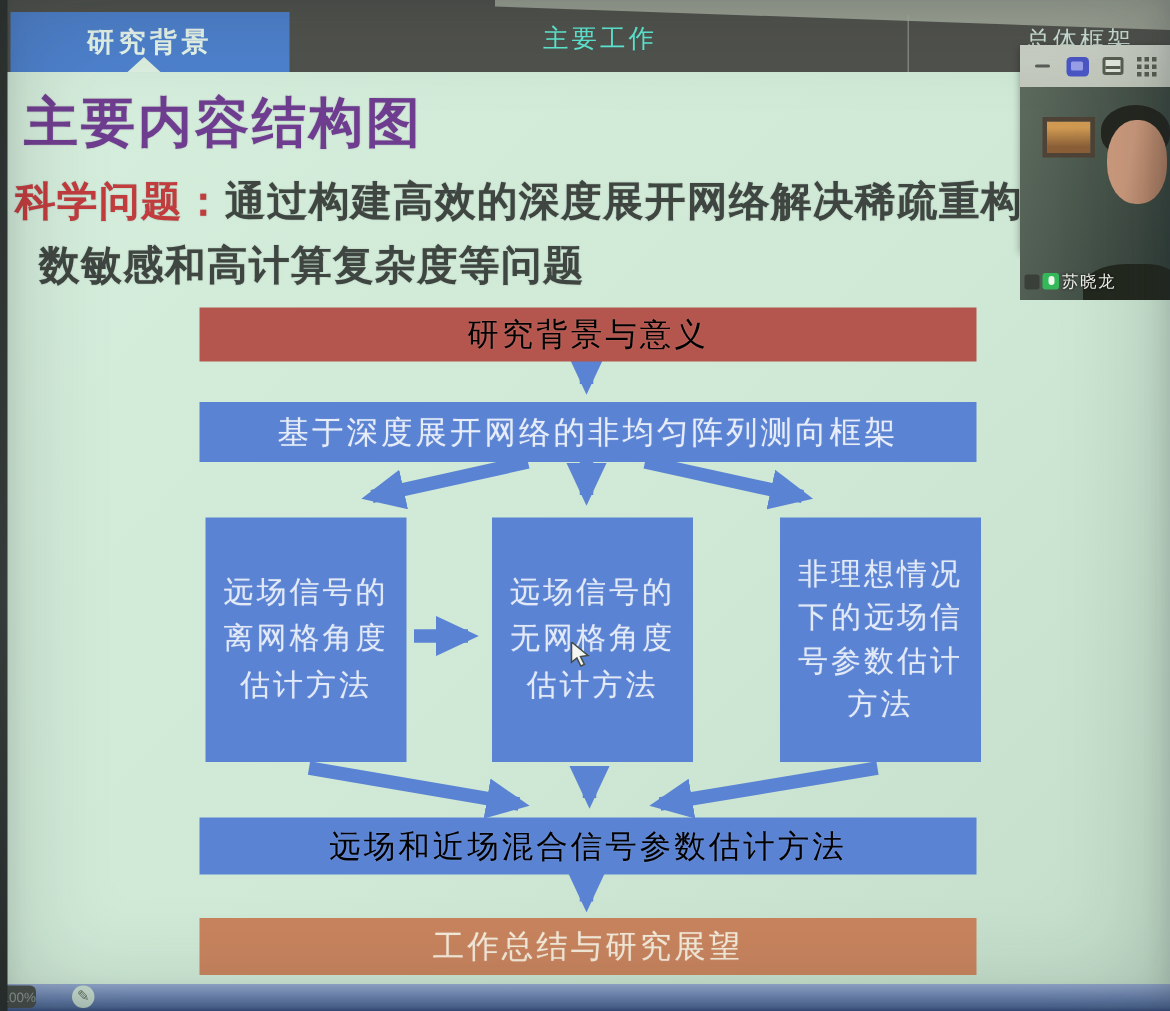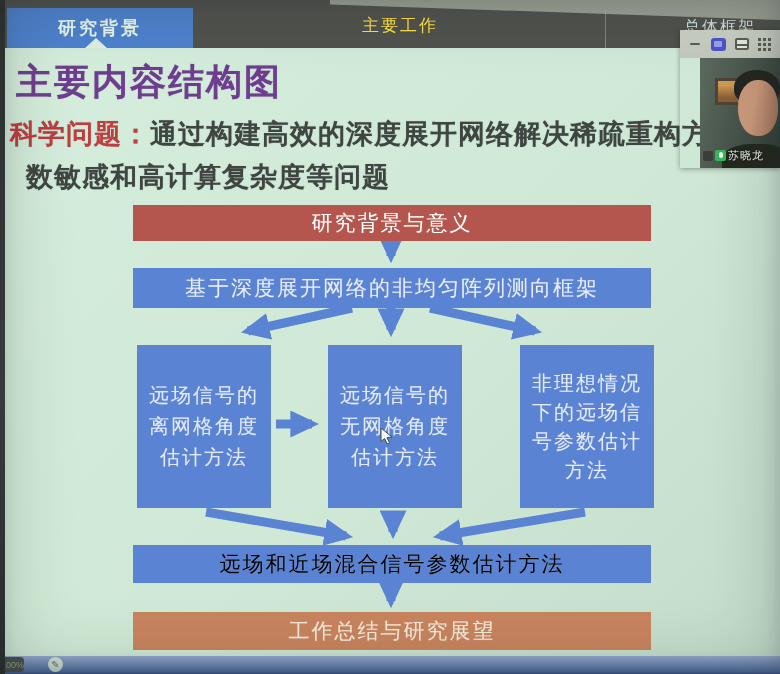--- a/index.html
+++ b/index.html
@@ -19,21 +19,21 @@
   .tabbar{ position:absolute; left:0; top:0; width:780px; height:48px; background:#50524d; }
   .tab-top-strip{ position:absolute; left:330px; top:0; width:450px; height:20px;
     background:#9aa093; clip-path:polygon(0 0,100% 0,100% 100%,0 22%); }
   .tab-active{ position:absolute; left:7px; top:8px; width:186px; height:40px;
     background:#4e82cf; color:#e7f6ea; display:flex; align-items:center; justify-content:center;
     font-size:18px; font-weight:bold; letter-spacing:3px; }
   .tab-notch{ position:absolute; left:78px; bottom:0; width:0; height:0;
     border-left:11px solid transparent; border-right:11px solid transparent;
     border-bottom:10px solid #def0e1; }
   .tab-inactive{ position:absolute; left:300px; top:2px; width:200px; height:46px;
-    color:#fde047; display:flex; align-items:center; justify-content:center;
+    color:#5eead4; display:flex; align-items:center; justify-content:center;
     font-size:17px; letter-spacing:2px; }
   .tab-divider{ position:absolute; left:605px; top:10px; width:1px; height:38px;
     background:#aab3a6; opacity:.55; }
   .tab-partial{ position:absolute; left:684px; top:17px; font-size:16px; color:#cfe4da;
     letter-spacing:2px; z-index:1; }
 
   
   .slide-title{ position:absolute; left:16px; top:58px; font-size:36px; font-weight:bold;
     color:#6f3d8f; letter-spacing:2px; text-shadow:0 0 1px rgba(80,40,100,.4); }
   .problem-line{ position:absolute; left:10px; font-size:27px; font-weight:600;
@@ -41,21 +41,21 @@
     text-shadow:0 0 1px rgba(50,55,50,.35); }
   .problem-line1{ top:116px; }
   .problem-line2{ top:159px;margin-left:16px; }
   .problem-prefix{ color:#c23b3d; font-weight:bold; }
 
   
   .flow-box{ position:absolute; display:flex; align-items:center; justify-content:center;
     text-align:center; z-index:2; letter-spacing:2px;
     text-shadow:0 0 1px rgba(255,255,255,.25); }
   .box-red{ left:133px; top:205px; width:518px; height:36px; background:#b4564d;
-    color:#ffffff; font-size:21px; }
+    color:#000000; font-size:21px; }
   .bar-blue1{ left:133px; top:268px; width:518px; height:40px; background:#5b83d3;
     color:#e6edf9; font-size:21px; }
   .branch{ top:345px; width:134px; height:163px; background:#5b83d3; color:#e2eaf8;
     font-size:20px; line-height:31px; white-space:pre-line; }
   .branch-1{ left:137px; }
   .branch-2{ left:328px; }
   .branch-3{ left:520px; line-height:29px; }
   .bar-blue2{ left:133px; top:545px; width:518px; height:38px; background:#5b83d3;
     color:#000000; font-size:21px; }
   .box-orange{ left:133px; top:612px; width:518px; height:38px; background:#c8845e;
@@ -93,22 +93,22 @@
       linear-gradient(#596052,#596052) 0 0/3px 3px,
       linear-gradient(#596052,#596052) 5px 0/3px 3px,
       linear-gradient(#596052,#596052) 10px 0/3px 3px,
       linear-gradient(#596052,#596052) 0 5px/3px 3px,
       linear-gradient(#596052,#596052) 5px 5px/3px 3px,
       linear-gradient(#596052,#596052) 10px 5px/3px 3px,
       linear-gradient(#596052,#596052) 0 10px/3px 3px,
       linear-gradient(#596052,#596052) 5px 10px/3px 3px,
       linear-gradient(#596052,#596052) 10px 10px/3px 3px;
     background-repeat:no-repeat; }
-  .webcam-video{ height:110px; position:relative; overflow:hidden;
-    background:linear-gradient(105deg,#5d6b5e 0%,#4a574d 45%,#303d37 100%);margin-left:20px; }
+  .webcam-video{ height:142px; position:relative; overflow:hidden;
+    background:linear-gradient(105deg,#5d6b5e 0%,#4a574d 45%,#303d37 100%); }
   .wall-frame{ position:absolute; left:15px; top:20px; width:35px; height:27px;
     border:3px solid #4e4336; background:linear-gradient(#d09a52 20%,#8a5f38 80%); }
   .person-hair{ position:absolute; right:0px; top:12px; width:46px; height:34px;
     background:#242620; border-radius:50% 50% 40% 40%; }
   .person-head{ position:absolute; right:2px; top:22px; width:40px; height:56px;
     background:linear-gradient(100deg,#cc9a7d 40%,#a87a60 90%); border-radius:48% 46% 46% 48%; }
   .person-body{ position:absolute; right:-6px; bottom:-10px; width:64px; height:34px;
     background:#23281f; border-radius:45% 35% 0 0; }
   .name-tag{ position:absolute; left:3px; bottom:5px; display:flex; align-items:center; gap:2px; }
   .nt-badge{ width:10px; height:10px; background:#3a3f3a; border-radius:2px; }

